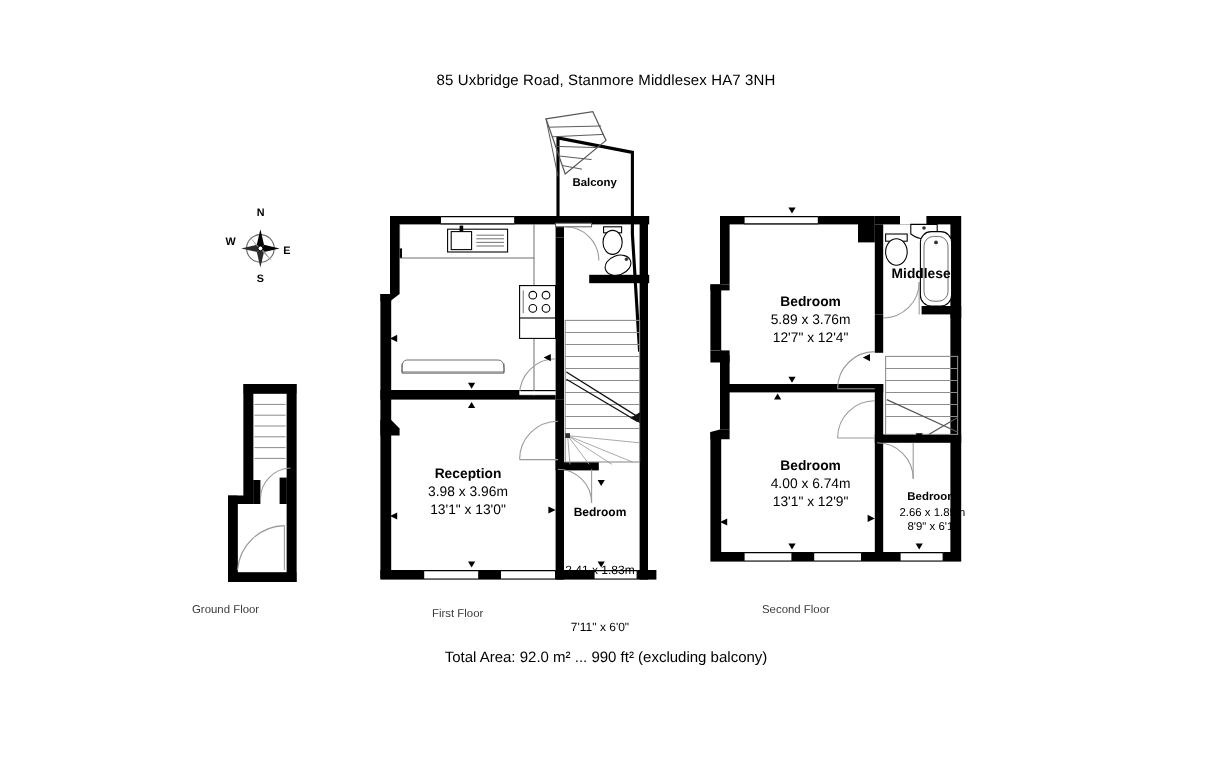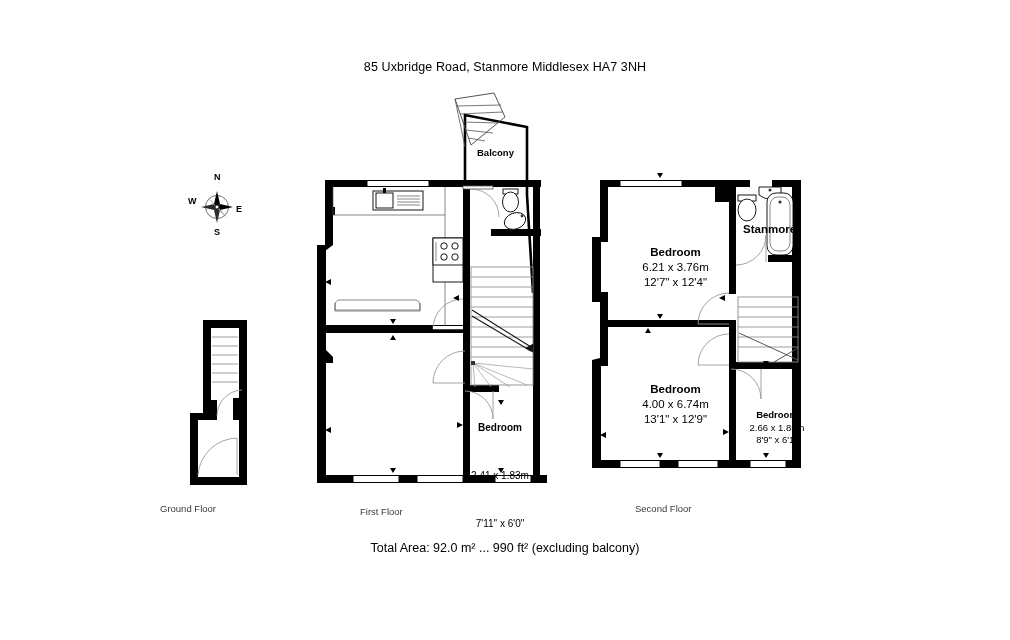--- a/index.html
+++ b/index.html
@@ -282,20 +282,25 @@
         <polygon points="88,388 85,383 91,383"></polygon>
         <polygon points="158,340 152,337 152,343"></polygon>
         <polygon points="148,213 154,210 154,216"></polygon>
         <polygon points="196,320 193,315 199,315"></polygon>
         <polygon points="196,388 193,383 199,383"></polygon>
       </g>
     </svg>
   </div>
 
 
+  <div class="txt room" style="left:330px;top:388px;width:120px;">
+    <span class="rname">Reception</span>
+    <span class="rdim">3.98 x 3.96m</span>
+    <span class="rdim">13'1" x 13'0"</span>
+  </div>
 
   <div class="txt room small" style="left:456px;top:421px;width:88px;">
     <span class="rname">Bedroom</span>
     <span class="rdim">2.41 x 1.83m</span>
     <span class="rdim">7'11" x 6'0"</span>
   </div>
 
   <div class="txt label-balcony" style="left:477px;top:147px;">Balcony</div>
 
   <div class="txt floor-label" style="left:360px;top:506px;width:120px;">First Floor</div>
@@ -408,25 +413,25 @@
         <polygon points="70,158 67,163 73,163"></polygon>
         <polygon points="82,288 79,283 85,283"></polygon>
         <polygon points="151,262 145,259 145,265"></polygon>
         <polygon points="141,128 147,125 147,131"></polygon>
         <polygon points="188,196 185,191 191,191"></polygon>
         <polygon points="188,288 185,283 191,283"></polygon>
       </g>
     </svg>
   </div>
 
-  <div class="txt label-plain" style="left:743px;top:223px;">Stanmore</div>
+  <div class="txt label-plain" style="left:743px;top:223px;">Middlesex</div>
 
   <div class="txt room" style="left:613px;top:245px;width:125px;">
     <span class="rname">Bedroom</span>
-    <span class="rdim">6.21 x 3.76m</span>
+    <span class="rdim">5.89 x 3.76m</span>
     <span class="rdim">12'7" x 12'4"</span>
   </div>
 
   <div class="txt room" style="left:613px;top:382px;width:125px;">
     <span class="rname">Bedroom</span>
     <span class="rdim">4.00 x 6.74m</span>
     <span class="rdim">13'1" x 12'9"</span>
   </div>
 
   <div class="txt room tiny" style="left:734px;top:409px;width:86px;">

